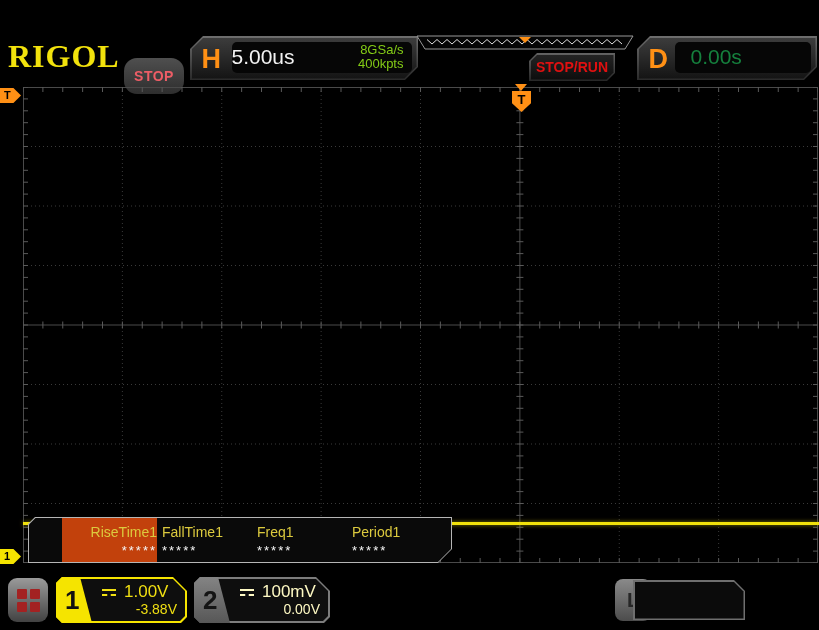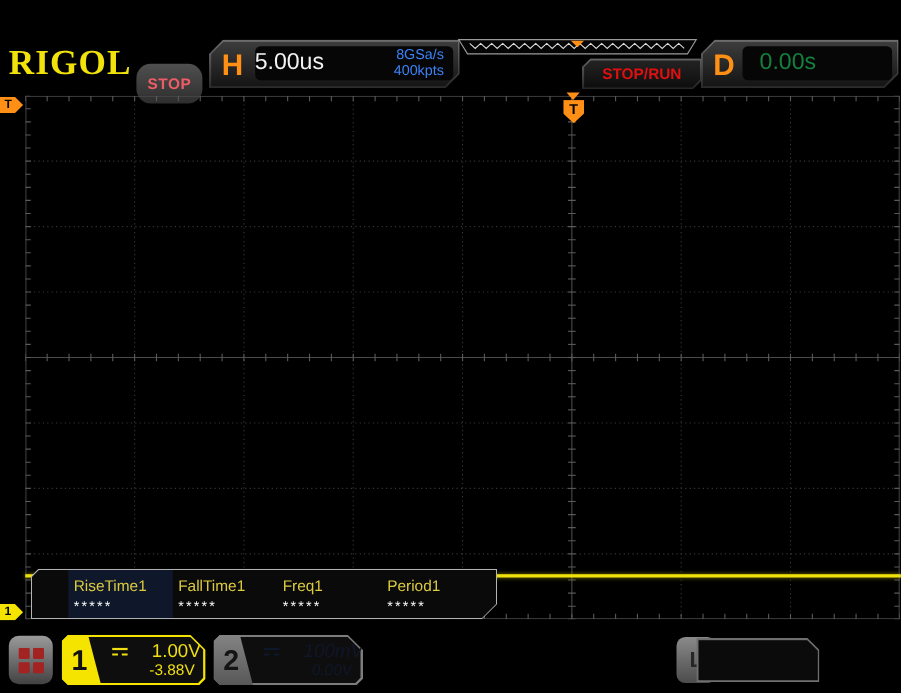--- a/index.html
+++ b/index.html
@@ -26,25 +26,25 @@
          background:linear-gradient(#636363,#262626);}
   .btn-bevel .bevel-in{clip-path:polygon(7px 0,100% 0,100% calc(100% - 7px),calc(100% - 7px) 100%,0 100%,0 7px);
          background:linear-gradient(#232323,#0d0d0d);}
 
   .hpanel{left:190px;top:36px;width:228px;height:44px;}
   .dpanel{left:637px;top:36px;width:180px;height:44px;}
   .panel-letter{position:absolute;left:10px;top:6px;color:#ff9015;font-weight:bold;font-size:27px;}
   .panel-display{position:absolute;left:40px;right:5px;top:4px;bottom:6px;background:#060606;
                  border-radius:5px;display:flex;align-items:center;}
   .tb-value{color:#f2f2f2;font-size:21px;flex:1;}
-  .rate-block{text-align:right;color:#3b82f6;font-size:13px;line-height:1.1;padding-right:8px;}
+  .rate-block{text-align:right;color:#84cc16;font-size:13px;line-height:1.1;padding-right:8px;}
   .d-value{color:#15803d;font-size:21px;padding-left:16px;}
 
   .measure-btn{left:427px;top:53px;width:76px;height:28px;}
-  .stoprun-btn{left:529px;top:53px;width:109px;height:28px;}
+  .stoprun-btn{left:529px;top:53px;width:86px;height:28px;}
   .btn-label{position:absolute;inset:0;display:flex;align-items:center;justify-content:center;
              font-weight:bold;font-size:14px;}
   .measure-btn .btn-label{color:#f2e60b;}
   .stoprun-btn .btn-label{color:#e01010;}
 
   
   .tag{width:21px;height:15px;clip-path:polygon(0 0,64% 0,100% 50%,64% 100%,0 100%);
        font-weight:bold;font-size:11px;color:#000;line-height:15px;padding-left:4px;box-sizing:border-box;}
   .trig-level{left:0;top:88px;background:#ff9015;}
   .ch1-ground{left:0;top:549px;background:#f5e400;}
@@ -57,45 +57,45 @@
   
   .waveform{left:23px;top:522px;width:796px;height:3px;background:#f0e10b;
             box-shadow:0 0 4px rgba(240,225,11,.55);}
 
   
   .meas-wrap{left:28px;top:517px;width:424px;height:46px;background:#b5b5b5;
      clip-path:polygon(7px 0,100% 0,100% calc(100% - 14px),calc(100% - 14px) 100%,0 100%,0 7px);}
   .meas-in{position:absolute;inset:1px;background:#0a0a0a;display:flex;padding-left:33px;box-sizing:border-box;
      clip-path:polygon(6.5px 0,100% 0,100% calc(100% - 13px),calc(100% - 13px) 100%,0 100%,0 6.5px);}
   .meas-cell{width:95px;height:100%;padding-top:6px;box-sizing:border-box;}
-  .meas-cell.hl{background:#0f172a;}
+  .meas-cell.hl{background:#c2410c;text-align:right;}
   .meas-label{color:#dcca3e;font-size:14px;padding-left:5px;}
   .meas-value{color:#f5f5f5;font-size:13px;letter-spacing:2px;padding-left:5px;margin-top:3px;}
 
   
   .menu-icon{left:8px;top:578px;width:40px;height:44px;border-radius:9px;
              background:linear-gradient(#9a9a9a,#424242);display:flex;align-items:center;justify-content:center;}
   .menu-grid{display:grid;grid-template-columns:10px 10px;grid-template-rows:10px 10px;gap:3px;}
   .menu-grid div{background:#a32222;border-radius:1px;}
 
   .chwrap{width:131px;height:46px;
      clip-path:polygon(6px 0,calc(100% - 14px) 0,100% 14px,100% calc(100% - 6px),calc(100% - 6px) 100%,6px 100%,0 calc(100% - 6px),0 6px);}
   .ch1wrap{left:56px;top:577px;background:#f5e400;}
   .ch2wrap{left:194px;top:577px;width:136px;background:#7c7c7c;}
   .ch-in{position:absolute;inset:2px;background:#0e0e0e;
      clip-path:polygon(5px 0,calc(100% - 12px) 0,100% 12px,100% calc(100% - 5px),calc(100% - 5px) 100%,5px 100%,0 calc(100% - 5px),0 5px);}
   .ch-tab{position:absolute;left:0;top:0;bottom:0;width:36px;
           clip-path:polygon(0 0,24px 0,36px 100%,0 100%);
           display:flex;align-items:center;font-weight:bold;font-size:26px;padding-left:9px;box-sizing:border-box;}
   .ch1wrap .ch-tab{background:#f5e400;color:#111;}
   .ch2wrap .ch-tab{background:linear-gradient(#848484,#575757);color:#141414;}
-  .ch-line1{position:absolute;left:46px;top:5px;font-size:17px;display:flex;align-items:center;gap:22px;}
+  .ch-line1{position:absolute;left:46px;top:5px;font-size:17px;display:flex;align-items:center;gap:8px;}
   .ch-line2{position:absolute;right:10px;top:24px;font-size:14px;}
   .ch1wrap .ch-line1,.ch1wrap .ch-line2{color:#f0df12;}
-  .ch2wrap .ch-line1,.ch2wrap .ch-line2{color:#0f172a;font-style:italic;}
+  .ch2wrap .ch-line1,.ch2wrap .ch-line2{color:#fef9c3;}
   .dc-icon{display:inline-block;width:14px;height:9px;position:relative;}
   .dc-icon::before{content:"";position:absolute;left:0;right:0;top:1px;border-top:2px solid currentColor;}
   .dc-icon::after{content:"";position:absolute;left:0;right:0;bottom:1px;border-bottom:2px dashed currentColor;}
 
   .ltab{left:615px;top:579px;width:36px;height:42px;border-radius:8px;
         background:linear-gradient(#8a8a8a,#4c4c4c);display:flex;align-items:center;justify-content:center;
         font-weight:bold;font-size:20px;color:#262626;}
   .lbody{left:633px;top:580px;width:112px;height:40px;background:#6f6f6f;
          clip-path:polygon(0 0,calc(100% - 11px) 0,100% 11px,100% 100%,0 100%);}
   .lbody-in{position:absolute;inset:1.5px;background:#0b0b0b;color:#a8a8a8;font-size:11px;

